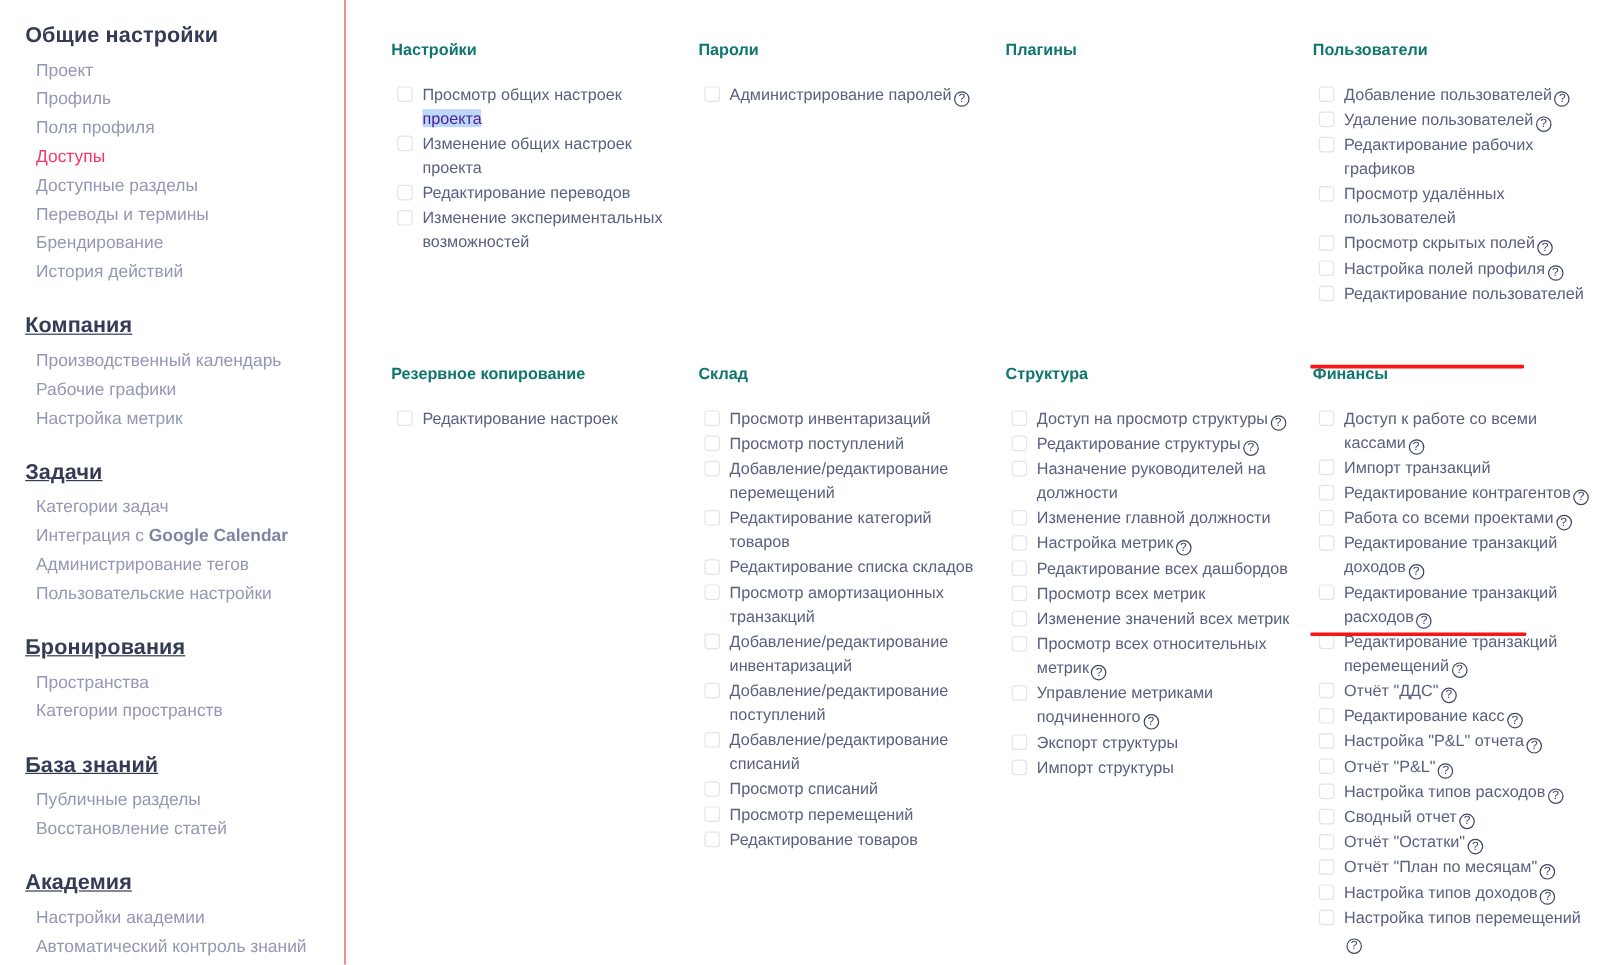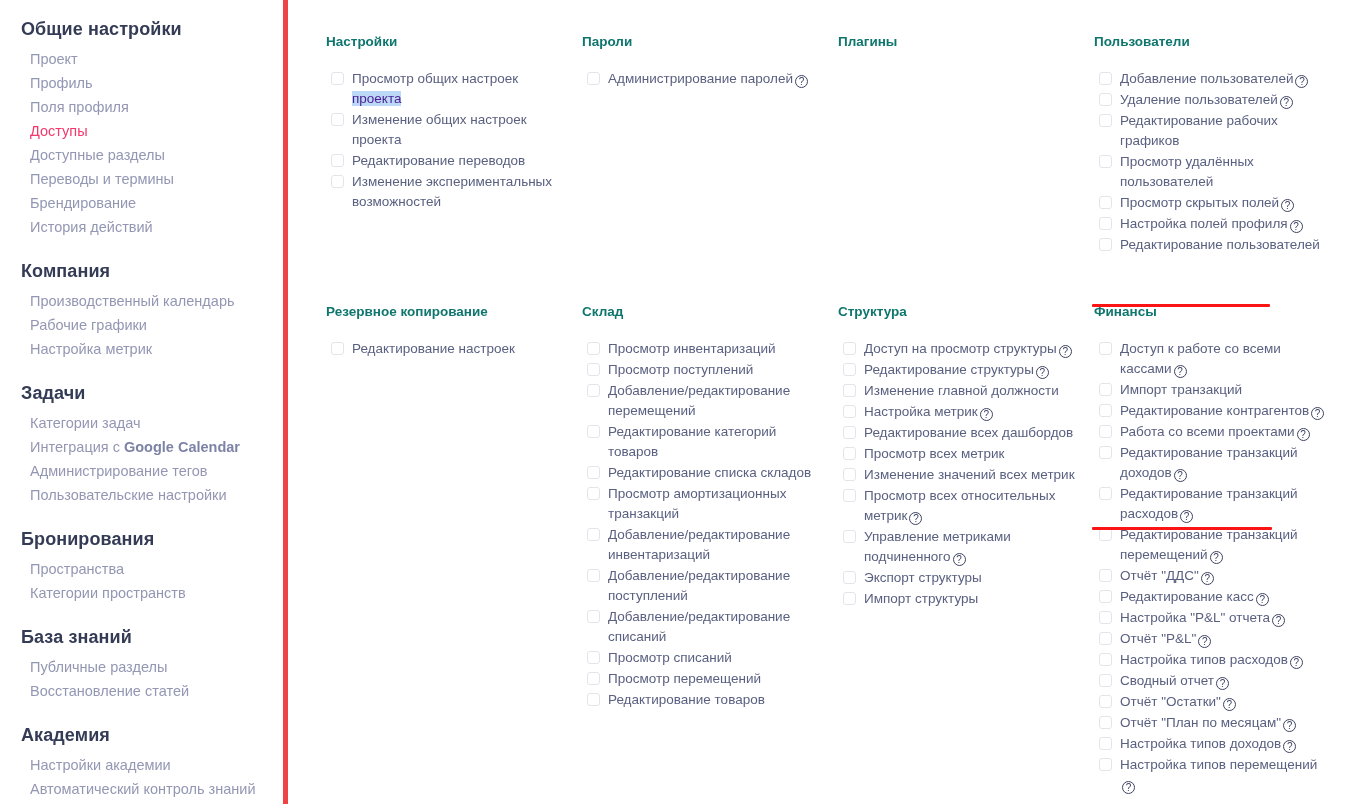--- a/index.html
+++ b/index.html
@@ -10,30 +10,30 @@
     background: #ffffff;
     font-family: "Liberation Sans", "DejaVu Sans", sans-serif;
     overflow: hidden;
   }
   #app { display: flex; width: 1350px; height: 804px; background: #fff; }
 
   
   #sidebar {
     width: 288px; min-width: 288px; height: 804px;
     background: #ffffff;
-    border-right: 5px solid #ef4444;
+    border-right: 1px solid #ef4444;
     padding: 17px 0 0 0;
     overflow: hidden;
   }
   .sb-group { margin-bottom: 4px; }
   .sb-group-title {
     font-size: 18px; font-weight: bold; color: #343b55;
     padding: 0 0 6px 21px; line-height: 24px; letter-spacing: .1px;
   }
-  .sb-group.spaced .sb-group-title { padding-top: 16px; }
+  .sb-group.spaced .sb-group-title { padding-top: 16px; text-decoration: underline; }
   .sb-item {
     font-size: 14.5px; color: #9397b3; line-height: 24px;
     padding: 0 0 0 30px; cursor: pointer; white-space: nowrap;
   }
   .sb-item.active { color: #f4386c; }
   .sb-item b { color: #7d83a6; font-weight: bold; }
 
   
   #main {
     flex: 1; height: 804px; position: relative;
@@ -165,21 +165,21 @@
           <div class="perm"><span class="box"></span><span class="lbl">Добавление/редактирование поступлений</span></div>
           <div class="perm"><span class="box"></span><span class="lbl">Добавление/редактирование списаний</span></div>
           <div class="perm"><span class="box"></span><span class="lbl">Просмотр списаний</span></div>
           <div class="perm"><span class="box"></span><span class="lbl">Просмотр перемещений</span></div>
           <div class="perm"><span class="box"></span><span class="lbl">Редактирование товаров</span></div>
         </div>
         <div class="col">
           <div class="col-title">Структура</div>
           <div class="perm"><span class="box"></span><span class="lbl">Доступ на просмотр структуры</span><span class="q">?</span></div>
           <div class="perm"><span class="box"></span><span class="lbl">Редактирование структуры</span><span class="q">?</span></div>
-          <div class="perm"><span class="box"></span></div>
+          <div class="perm"><span class="box"></span><span class="lbl">Назначение руководителей на должности</span></div>
           <div class="perm"><span class="box"></span><span class="lbl">Изменение главной должности</span></div>
           <div class="perm"><span class="box"></span><span class="lbl">Настройка метрик</span><span class="q">?</span></div>
           <div class="perm"><span class="box"></span><span class="lbl">Редактирование всех дашбордов</span></div>
           <div class="perm"><span class="box"></span><span class="lbl">Просмотр всех метрик</span></div>
           <div class="perm"><span class="box"></span><span class="lbl">Изменение значений всех метрик</span></div>
           <div class="perm"><span class="box"></span><span class="lbl">Просмотр всех относительных метрик</span><span class="q">?</span></div>
           <div class="perm"><span class="box"></span><span class="lbl">Управление метриками подчиненного</span><span class="q">?</span></div>
           <div class="perm"><span class="box"></span><span class="lbl">Экспорт структуры</span></div>
           <div class="perm"><span class="box"></span><span class="lbl">Импорт структуры</span></div>
         </div>

